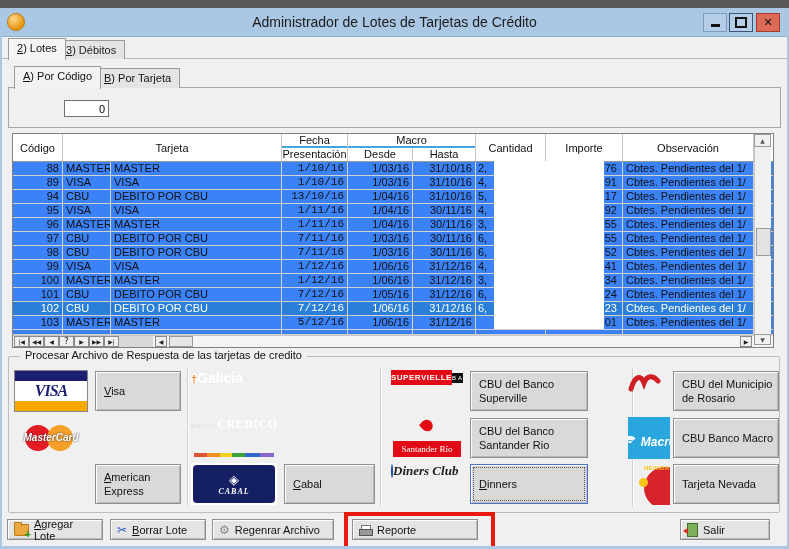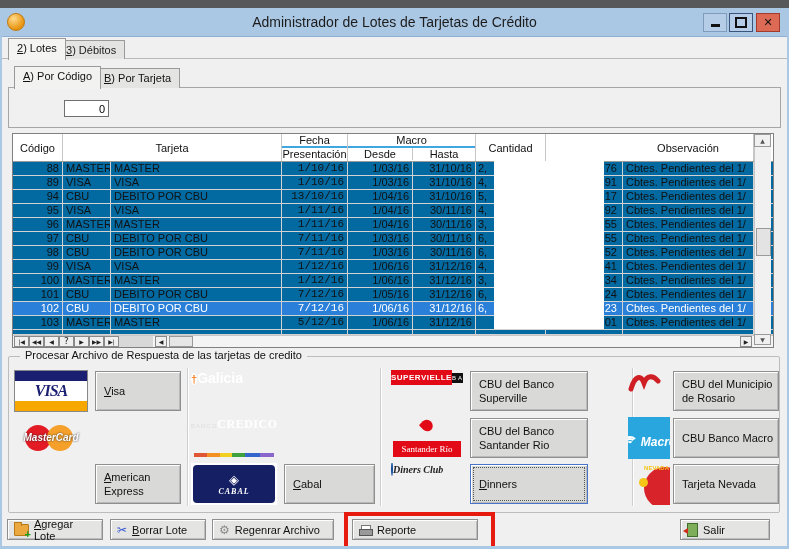--- a/index.html
+++ b/index.html
@@ -38,21 +38,21 @@
   .hc{position:absolute;top:0;bottom:0;border-right:1px solid #c6c6c6;display:flex;align-items:center;justify-content:center;box-sizing:border-box;}
   #hc-codigo{left:0;width:50px;} #hc-tarjeta{left:50px;width:219px;}
   .hg{position:absolute;top:0;bottom:0;border-right:1px solid #c6c6c6;box-sizing:border-box;}
   #hg-fecha{left:269px;width:66px;} #hg-cbtes{left:335px;width:128px;}
   .hg-top{height:12px;line-height:12px;text-align:center;border-bottom:2px solid #41a5e1;}
   .hg-bot{height:12px;line-height:13px;text-align:center;display:flex;}
   .hg-bot .half-l{width:65px;border-right:1px solid #c6c6c6;box-sizing:border-box;}
   .hg-bot .half-r{flex:1;}
   #hc-cant{left:463px;width:70px;} #hc-imp{left:533px;width:77px;} #hc-obs{left:610px;width:131px;}
   #grid-body{position:relative;}
-  .grid-row{display:flex;height:14px;border-bottom:1px solid #d2d2d2;box-sizing:border-box;background:#0369a1;}
+  .grid-row{display:flex;height:14px;border-bottom:1px solid #d2d2d2;box-sizing:border-box;background:#3b82f6;}
   .grid-row.selected{background:#2a80d8;color:#fff;}
   .grid-row.empty{height:5px;border-bottom:1px solid #d2d2d2;}
   .cell{flex:none;border-right:1px solid #d2d2d2;box-sizing:border-box;overflow:hidden;white-space:nowrap;line-height:13px;font-size:11px;}
   .al-r{text-align:right;padding-right:3px;} .al-l{text-align:left;padding-left:3px;}
   .c-codigo{width:50px;} .c-tipo{width:48px;} .c-tarj{width:171px;} .c-pres{width:66px;font-family:Liberation Mono, monospace;}
   .c-desde{width:65px;} .c-hasta{width:63px;} .c-cant{width:70px;padding-left:2px;}
   .c-imp{width:77px;padding-right:5px;} .c-obs{width:131px;}
   #redaction{left:481px;top:27px;width:110px;height:168px;background:#fff;z-index:5;}
   #vscroll{left:741px;top:0;width:17px;height:200px;background:#f1f1f1;border-left:1px solid #c6c6c6;box-sizing:border-box;z-index:6;}
   .scr-btn{background:#f0f0f0;border:1px solid #9a9a9a;box-sizing:border-box;display:flex;align-items:center;justify-content:center;font-size:6px;color:#555;}
@@ -91,21 +91,21 @@
   .cc-rainbow{position:absolute;bottom:2px;left:3px;right:3px;height:4px;background:linear-gradient(90deg,#e05533 0 16%,#f29022 16% 32%,#f2d022 32% 48%,#3da23d 48% 64%,#3366cc 64% 82%,#8866cc 82% 100%);}
   .logo-cabal{background:#fff;padding:2px;box-sizing:border-box;}
   .cb-in{background:#151f63;border-radius:4px;height:100%;display:flex;flex-direction:column;align-items:center;justify-content:center;}
   .cb-diamond{color:#fff;font-size:13px;line-height:14px;}
   .cb-txt{color:#fff;font-family:"Liberation Serif",serif;font-style:italic;font-weight:bold;font-size:8px;letter-spacing:1px;}
   .sv-red{background:#e30a17;color:#fff;font-weight:bold;font-size:8px;text-align:center;padding:3px 0;letter-spacing:0.5px;}
   .sv-black{background:#111;color:#fff;font-size:6px;text-align:center;padding:2px 0;letter-spacing:2px;}
   .st-flame{position:absolute;top:3px;left:50%;margin-left:-6px;width:12px;height:11px;background:#e30a17;border-radius:55% 55% 55% 10%;transform:rotate(45deg);}
   .st-band{position:absolute;bottom:2px;left:2px;right:2px;background:#e30a17;color:#fff;font-family:"Liberation Serif",serif;font-size:9px;text-align:center;padding:3px 0;}
   .dn-circ{width:18px;height:18px;border-radius:50%;background:linear-gradient(90deg,#7fb3e6 0 38%,#fff 38% 60%,#164f9a 60% 100%);border:1px solid #164f9a;box-sizing:border-box;}
-  .dn-txt{font-family:"Liberation Serif",serif;font-style:italic;font-weight:bold;font-size:10px;color:#222;}
+  .dn-txt{font-family:"Liberation Serif",serif;font-style:italic;font-weight:bold;font-size:13px;color:#222;}
   .logo-macro{background:#2aa6df;display:flex;align-items:flex-end;justify-content:center;gap:3px;padding-bottom:12px;box-sizing:border-box;}
   .ma-arcs{width:16px;height:12px;position:relative;flex:none;}
   .ma-arcs i{position:absolute;left:50%;transform:translateX(-50%);border:2px solid #fff;border-bottom-color:transparent;border-left-color:transparent;border-right-color:transparent;border-radius:50%;box-sizing:border-box;}
   .ma-a1{width:6px;height:6px;bottom:0;} .ma-a2{width:11px;height:11px;bottom:-2px;} .ma-a3{width:16px;height:16px;bottom:-5px;}
   .ma-txt{color:#fff;font-weight:bold;font-style:italic;font-size:12px;line-height:10px;}
   .nv-red{position:absolute;right:-16px;top:4px;width:42px;height:42px;background:#d8232a;border-radius:50%;}
   .nv-dot{position:absolute;left:11px;top:15px;width:9px;height:9px;background:#f5c518;border-radius:50%;}
   .nv-txt{position:absolute;right:1px;top:2px;color:#f5c518;font-size:6px;font-weight:bold;}
 
   
@@ -161,20 +161,21 @@
         </div>
     </div>
     <div class="hg" id="hg-cbtes">
       <div class="hg-top">Macro</div>
       <div class="hg-bot">
         <span class="half-l">Desde</span>
         <span class="half-r">Hasta</span>
       </div>
     </div>
     <div class="hc" id="hc-cant">Cantidad</div>
+    <div class="hc" id="hc-imp">Importe</div>
     <div class="hc" id="hc-obs">Observación</div>
   </div>
   <div id="grid-body">
       <div class="grid-row">
         <div class="cell c-codigo al-r">88</div>
         <div class="cell c-tipo al-l">MASTER</div>
         <div class="cell c-tarj al-l">MASTER</div>
         <div class="cell c-pres al-r">1/10/16</div>
         <div class="cell c-desde al-r">1/03/16</div>
         <div class="cell c-hasta al-r">31/10/16</div>

